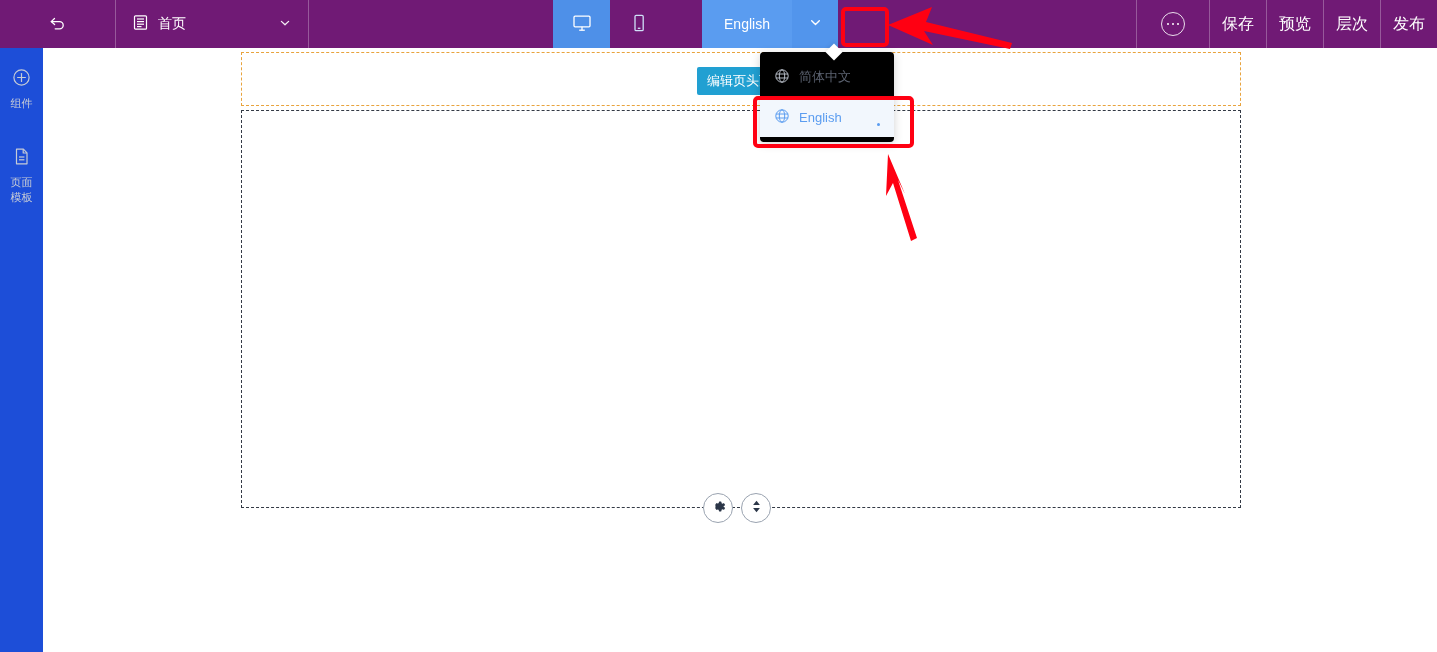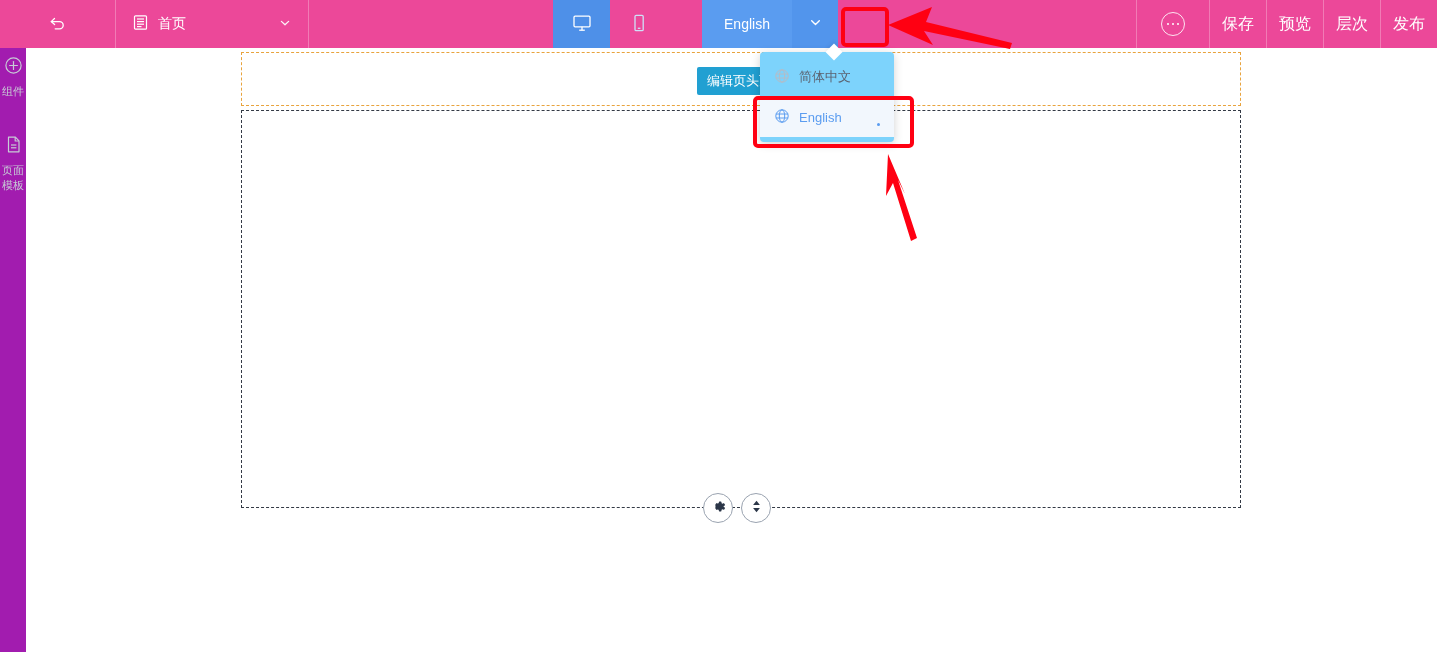--- a/index.html
+++ b/index.html
@@ -8,21 +8,21 @@
     overflow: hidden;
     background: #ffffff;
     font-family: "Liberation Sans", "DejaVu Sans", sans-serif;
   }
   #app { position: relative; width: 1437px; height: 652px; }
 
   
   .topbar {
     position: absolute; top: 0; left: 0;
     width: 1437px; height: 48px;
-    background: #ec4899;
+    background: #701a75;
     display: flex; align-items: stretch;
     z-index: 30;
   }
   .tb-seg {
     display: flex; align-items: center; justify-content: center;
     color: #ffffff; font-size: 14px;
     position: relative;
   }
   .tb-div { width: 1px; background: rgba(255,255,255,0.28); align-self: stretch; }
 
@@ -60,23 +60,24 @@
     display:flex; align-items:center; justify-content:center;
     gap: 2.5px;
   }
   .seg-more .dot { width:2.6px; height:2.6px; border-radius:50%; background:#fff; }
 
   .seg-act { width: 56px; font-size: 16px; }
 
   
   .sidebar {
     position: absolute; top: 48px; left: 0;
-    width: 26px; height: 604px;
-    background: #a21caf;
+    width: 43px; height: 604px;
+    background: #1d4ed8;
     display: flex; flex-direction: column; align-items: center;
+    padding-top: 12px;
     z-index: 20;
   }
   .sb-item {
     width: 43px; padding: 8px 0 10px;
     display:flex; flex-direction:column; align-items:center;
     color: #c7ccd6; cursor: pointer;
   }
   .sb-item .sb-ico { margin-bottom: 5px; display:block; }
   .sb-item .sb-txt {
     font-size: 11px; line-height: 15px; text-align:center;
@@ -119,21 +120,21 @@
     width: 30px; height: 30px; border-radius: 50%;
     background: #ffffff; border: 1px solid #9aa3b0;
     display:flex; align-items:center; justify-content:center;
     cursor: pointer;
   }
 
   
   .lang-dropdown {
     position: absolute; left: 760px; top: 52px;
     width: 134px;
-    background: #7dd3fc;
+    background: #000000;
     border-radius: 4px;
     box-shadow: 0 2px 10px rgba(0,0,0,.18);
     padding: 5px 0;
     z-index: 40;
   }
   .lang-dropdown::before {
     content: ""; position: absolute;
     top: -6px; left: 68px;
     width: 12px; height: 12px;
     background: #fff; transform: rotate(45deg);

